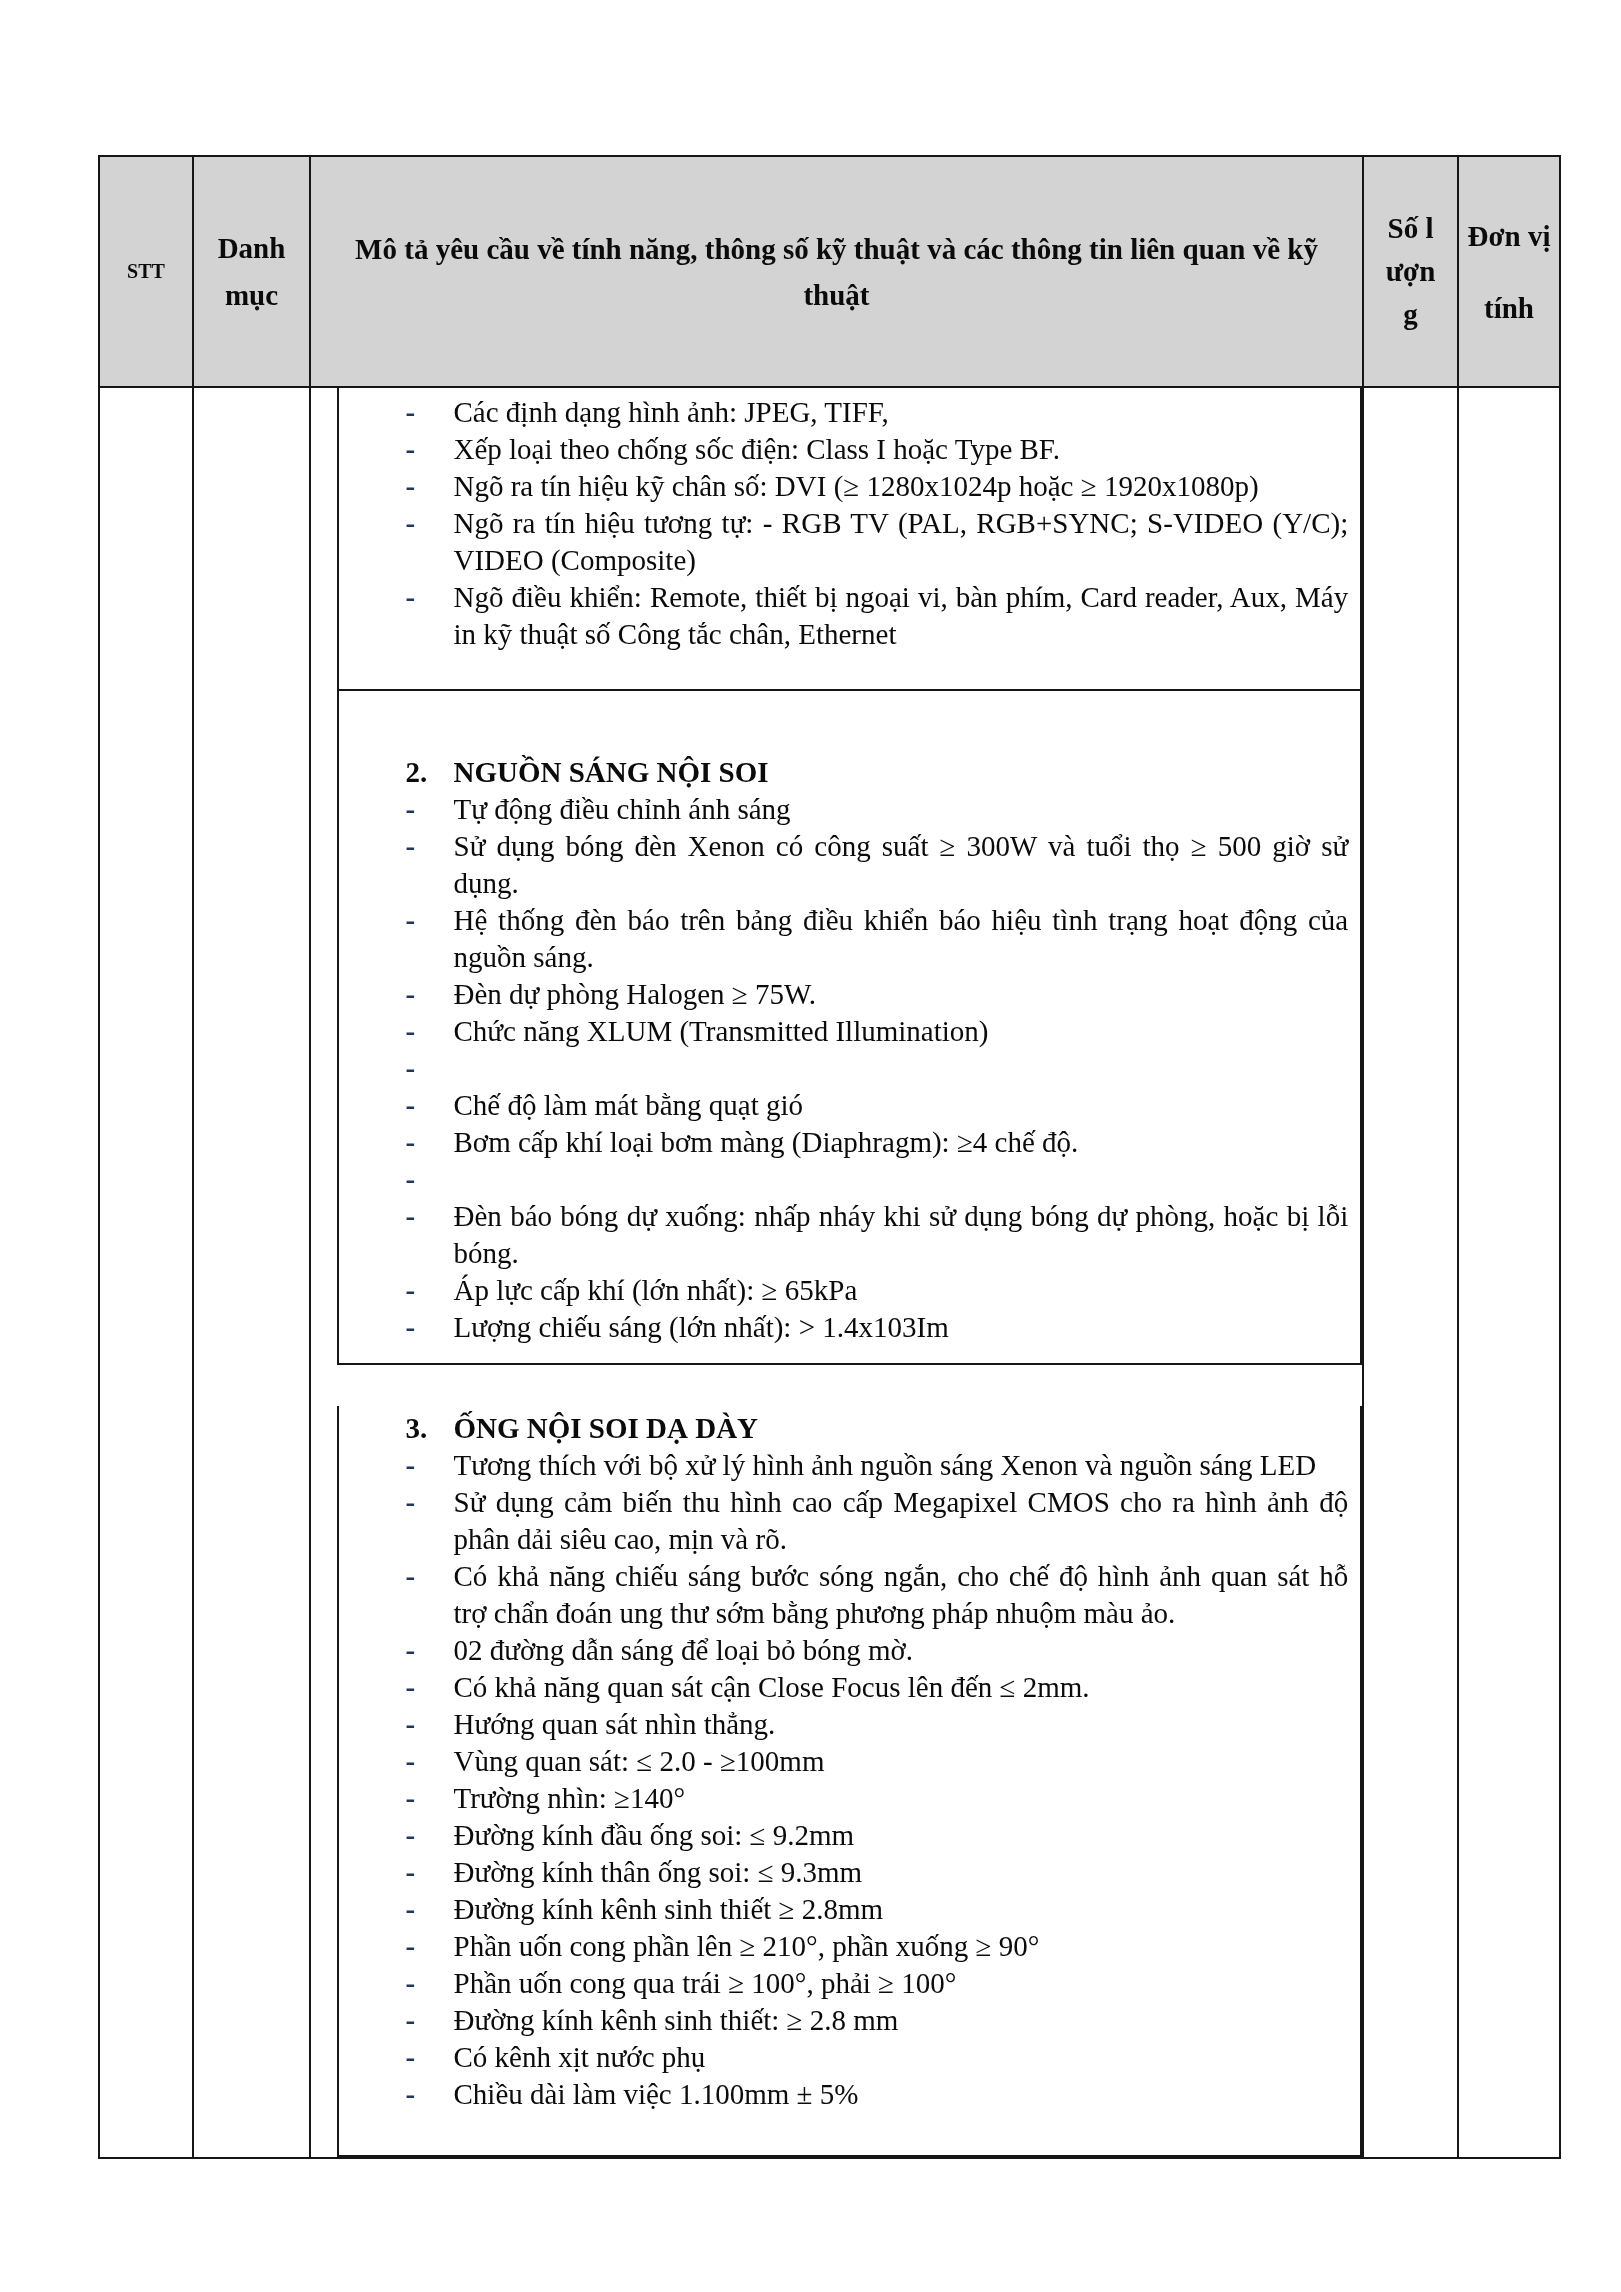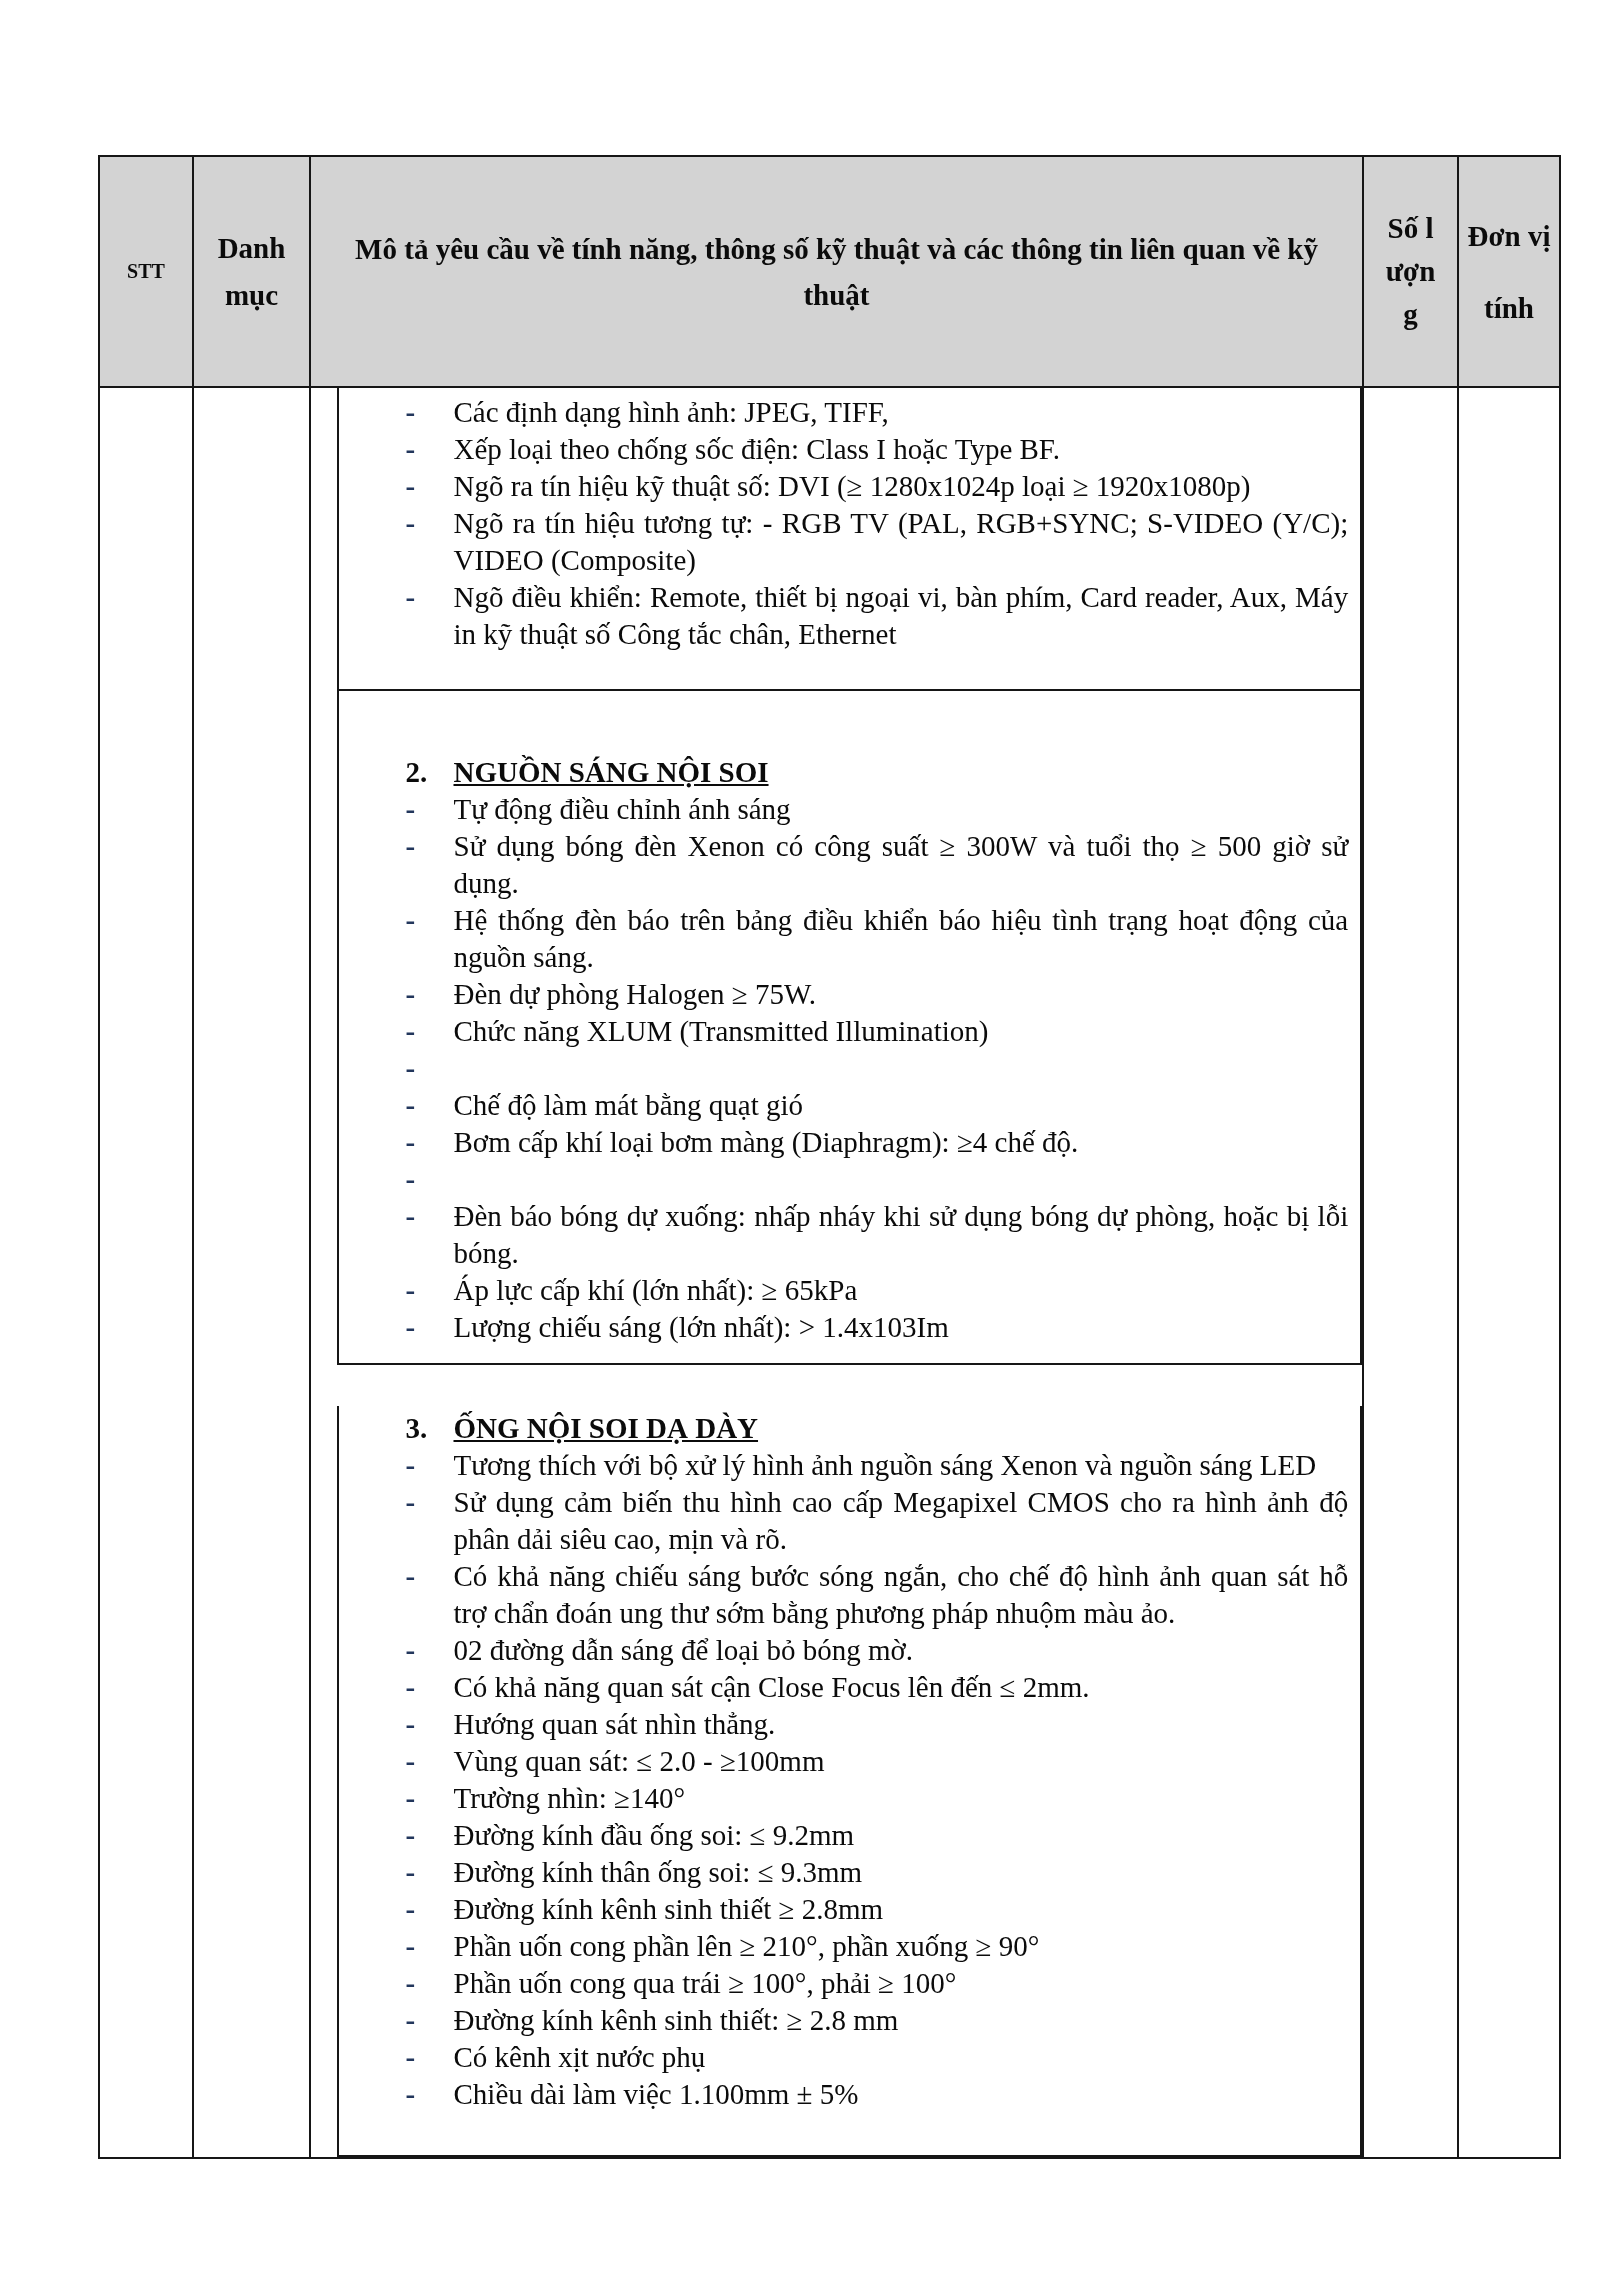--- a/index.html
+++ b/index.html
@@ -64,21 +64,21 @@
     flex:0 0 48px;
     font-weight:bold;
     color:#22365c;
   }
   .sec-head .marker{color:#0b0b0b;}
   .txt{
     flex:1 1 auto;
     text-align:justify;
   }
   .sec-head{font-weight:bold;}
-  .sec-head .txt{text-align:left;text-decoration:underline;}
+  .sec-head .txt{text-align:left;}
 </style>
 </head>
 <body>
 
 <div class="page">
   <div class="tbl">
 
     <div class="row row-head">
       <div class="cell hcell h-stt">
         <div class="inner">STT</div>
@@ -109,21 +109,21 @@
               <span class="txt">Các định dạng hình ảnh: JPEG, TIFF,</span>
             </div>
 
             <div class="item">
               <span class="marker">-</span>
               <span class="txt">Xếp loại theo chống sốc điện: Class I hoặc Type BF.</span>
             </div>
 
             <div class="item">
               <span class="marker">-</span>
-              <span class="txt">Ngõ ra tín hiệu kỹ thuật số: DVI (≥ 1280x1024p loại ≥ 1920x1080p)</span>
+              <span class="txt">Ngõ ra tín hiệu kỹ chân số: DVI (≥ 1280x1024p hoặc ≥ 1920x1080p)</span>
             </div>
 
             <div class="item">
               <span class="marker">-</span>
               <span class="txt">Ngõ ra tín hiệu tương tự: - RGB TV (PAL, RGB+SYNC; S-VIDEO (Y/C); VIDEO (Composite)</span>
             </div>
 
             <div class="item">
               <span class="marker">-</span>
               <span class="txt">Ngõ điều khiển: Remote, thiết bị ngoại vi, bàn phím, Card reader, Aux, Máy in kỹ thuật số Công tắc chân, Ethernet</span>

